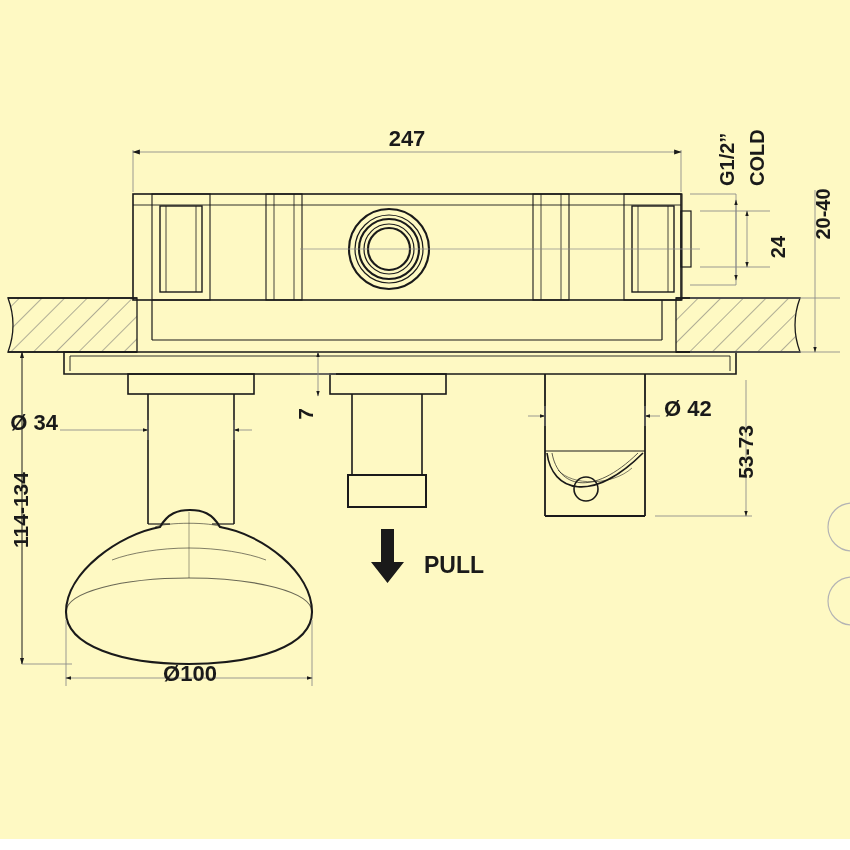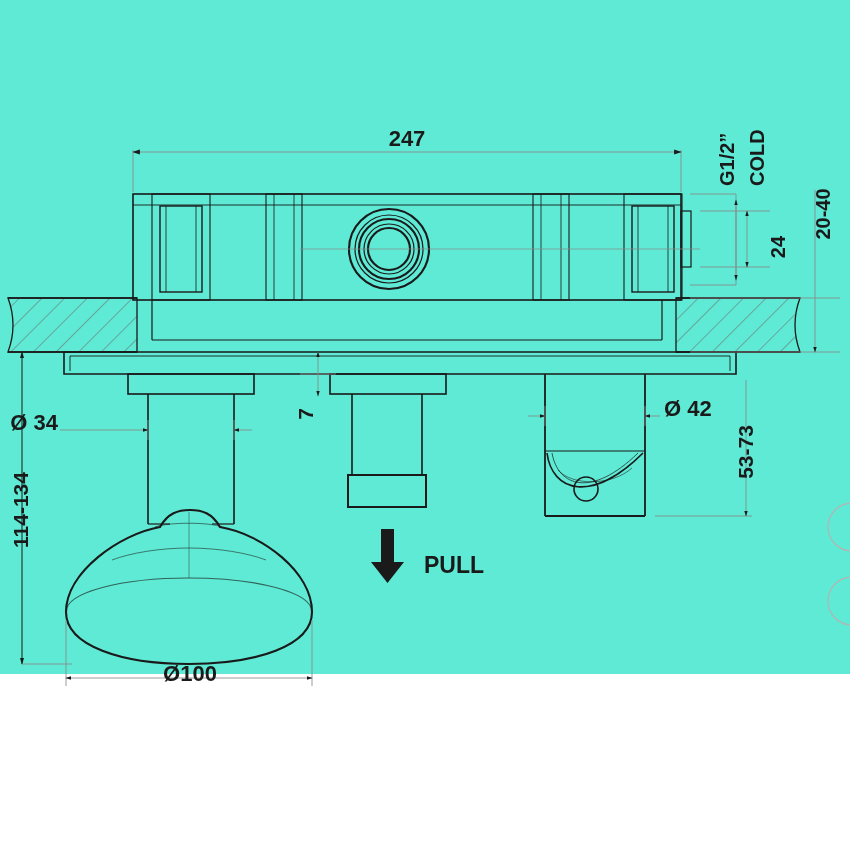--- a/index.html
+++ b/index.html
@@ -1,18 +1,18 @@
 <!DOCTYPE html>
 <html><head>
 <meta charset="utf-8">
 <style>
   html,body{margin:0;padding:0;background:#ffffff;}
   body{width:850px;height:850px;overflow:hidden;
        font-family:"Liberation Sans", sans-serif;}
-  #stage{position:relative;width:850px;height:674px;background:#5eead4;}
+  #stage{position:relative;width:850px;height:839px;background:#fef9c3;}
   svg{display:block;}
   .dimtxt{font-family:"Liberation Sans", sans-serif;font-weight:600;fill:#1a1a1a;}
 </style>
 </head>
 <body>
 
 <div id="stage">
 <svg width="850" height="850" viewBox="0 0 850 850">
 
   <defs>

